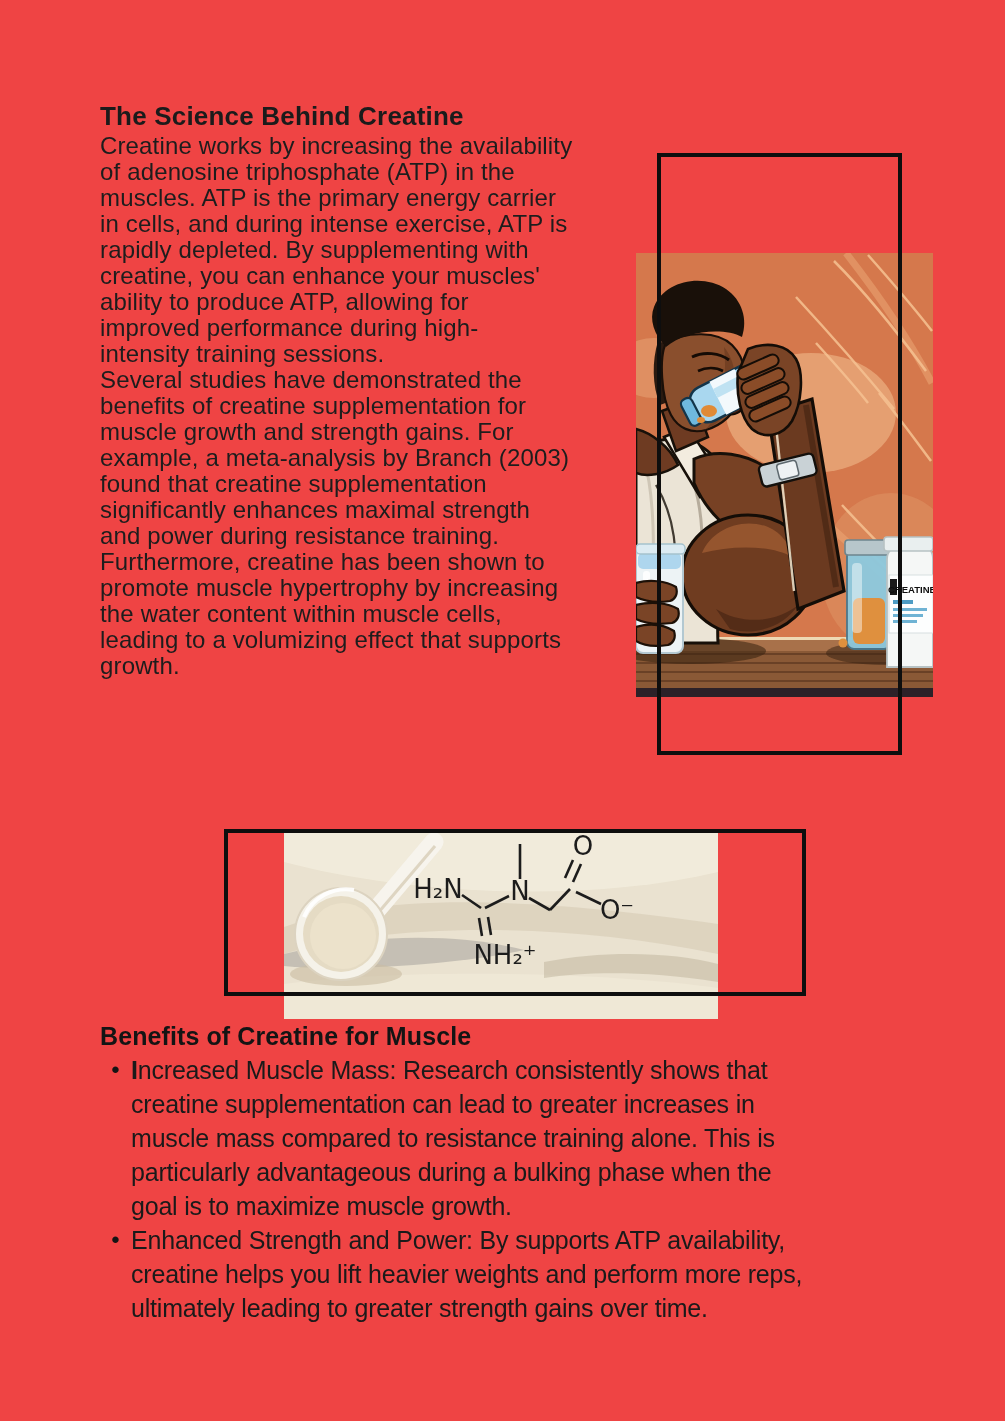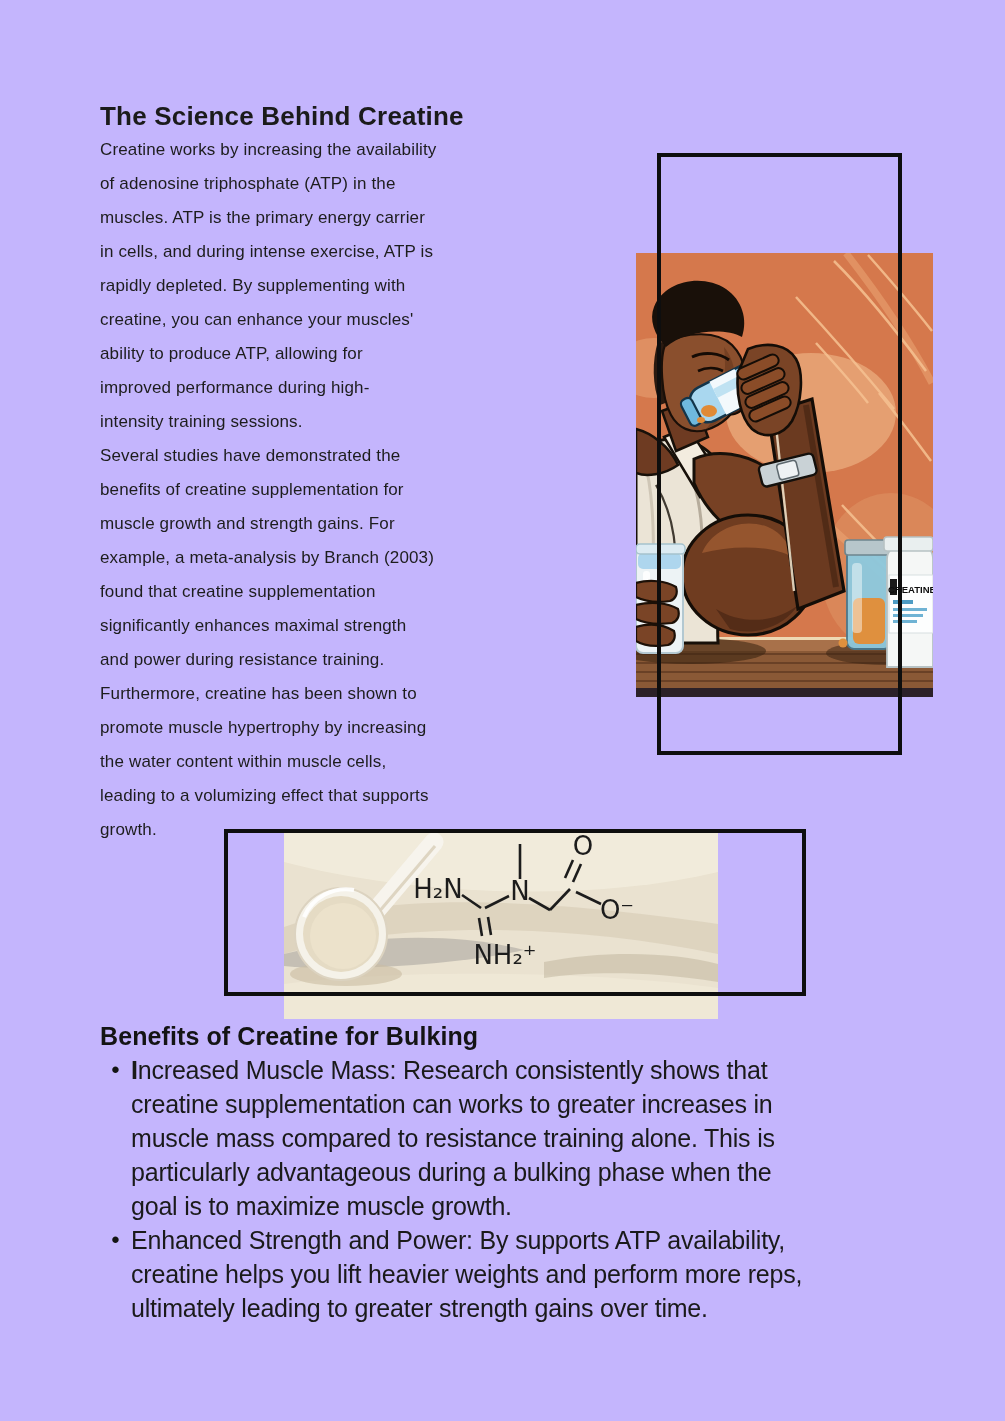--- a/index.html
+++ b/index.html
@@ -1,26 +1,26 @@
 <!DOCTYPE html>
 <html><head>
 <meta charset="utf-8">
 <style>
   html,body{margin:0;padding:0;background:#ffffff;}
   .page{
-    position:relative;width:1005px;height:1421px;background:#c4b5fd;
+    position:relative;width:1005px;height:1421px;background:#ef4444;
     font-family:"Liberation Sans",sans-serif;color:#1d1d1d;overflow:hidden;
   }
   
   .science{position:absolute;left:100px;top:99px;width:565px;}
   .science h1{
     margin:0;font-size:26px;line-height:34px;font-weight:bold;
     letter-spacing:.2px;color:#1b1b1b;
   }
-  .lines{white-space:pre-line;font-size:17px;line-height:34px;letter-spacing:.15px;}
+  .lines{white-space:pre-line;font-size:24px;line-height:26px;letter-spacing:.15px;}
   
   .benefits{position:absolute;left:100px;top:1019px;width:830px;}
   .benefits h2{
     margin:0;font-size:25px;line-height:34px;font-weight:bold;color:#141414;
     letter-spacing:.1px;
   }
   .bullet-item{display:flex;align-items:flex-start;}
   .bullet-dot{
     width:31px;text-align:center;font-size:24px;line-height:34px;flex:0 0 31px;
     color:#141414;
@@ -221,25 +221,25 @@
         <text x="236" y="68">N</text>
         <text x="299" y="23">O</text>
         <text x="333" y="87">O⁻</text>
         <text x="221" y="132">NH₂⁺</text>
       </g>
     </svg>
   </div>
   <div class="molecule-frame"></div>
 
   <section class="benefits">
-    <h2>Benefits of Creatine for Bulking</h2>
+    <h2>Benefits of Creatine for Muscle</h2>
     <div class="bullet-item">
       <span class="bullet-dot">•</span>
       <div class="bullet-text lines bold-first">Increased Muscle Mass: Research consistently shows that
-creatine supplementation can works to greater increases in
+creatine supplementation can lead to greater increases in
 muscle mass compared to resistance training alone. This is
 particularly advantageous during a bulking phase when the
 goal is to maximize muscle growth.</div>
     </div>
     <div class="bullet-item">
       <span class="bullet-dot">•</span>
       <div class="bullet-text lines">Enhanced Strength and Power: By supports ATP availability,
 creatine helps you lift heavier weights and perform more reps,
 ultimately leading to greater strength gains over time.</div>
     </div>

